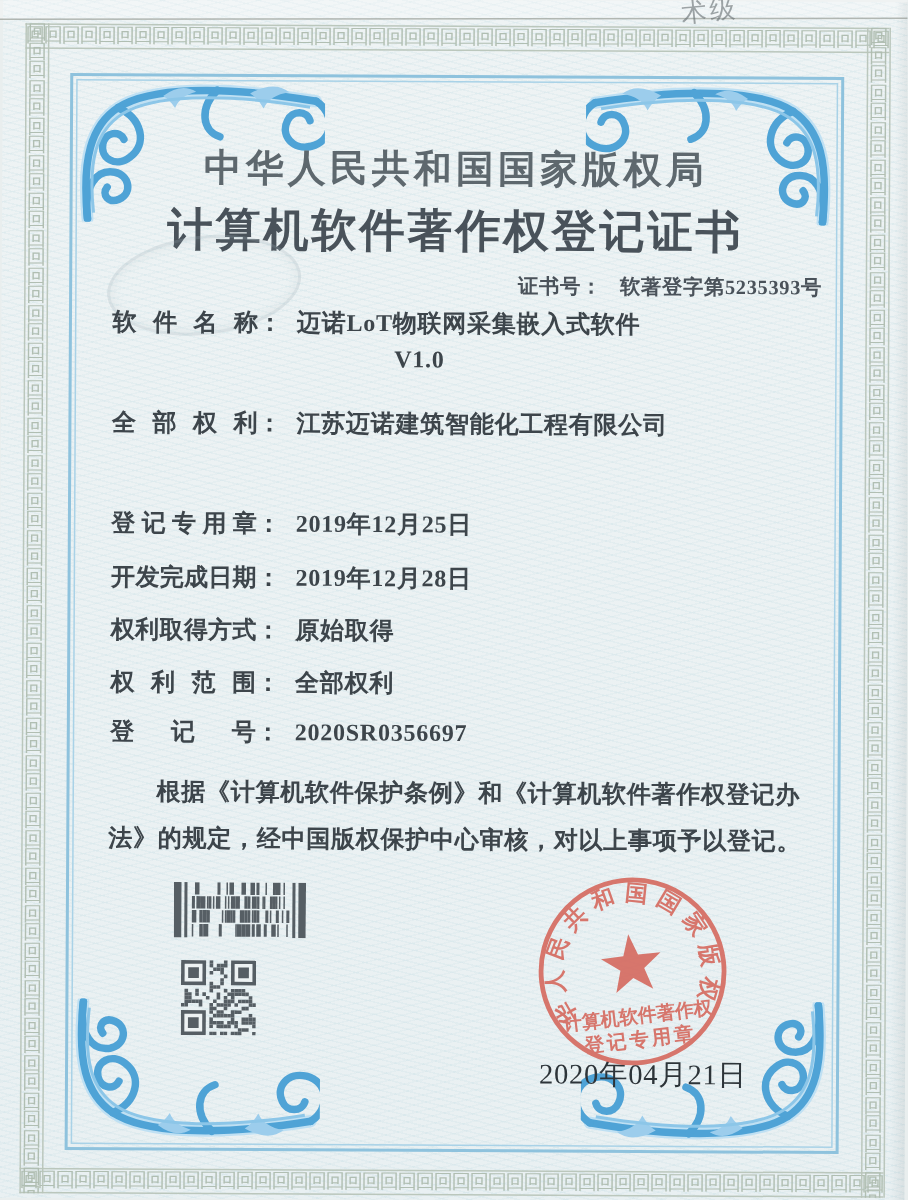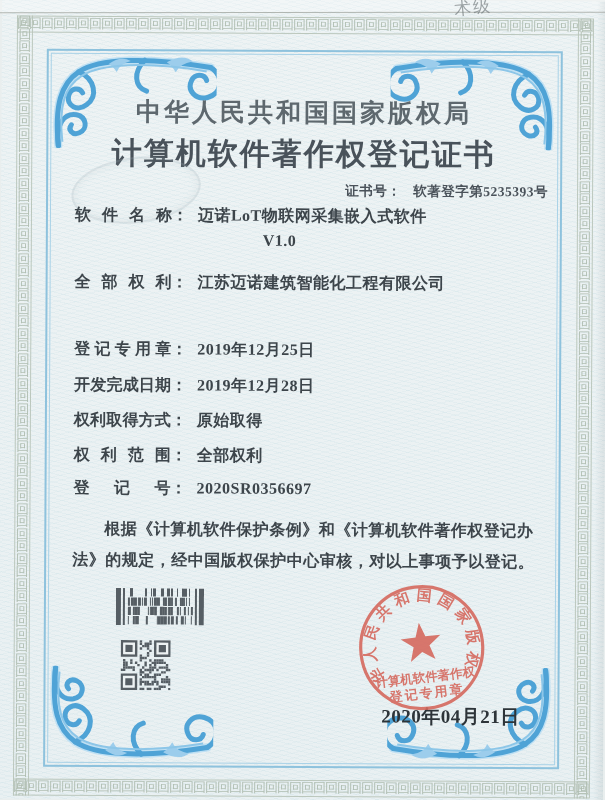--- a/index.html
+++ b/index.html
@@ -69,22 +69,22 @@
 
   
   .barcode{position:absolute;left:117px;top:589px;}
   .qrcode{position:absolute;left:122px;top:641px;}
 
   
   .serial{position:absolute;left:101px;top:703px;font-size:17px;color:#4c5358;
     letter-spacing:1px;}
   .serial .num{font-family:"Liberation Mono","DejaVu Sans Mono",monospace;
     font-size:15px;color:#d18e91;letter-spacing:2px;margin-left:8px;}
-  .issue-date{position:absolute;left:361px;top:703px;font-size:19px;font-weight:700;
-    color:#2d3439;letter-spacing:.5px;z-index:1;margin-left:22px;}
+  .issue-date{position:absolute;left:361px;top:703px;font-size:19px;font-weight:400;
+    color:#2d3439;letter-spacing:.5px;z-index:1;}
   .seal{position:absolute;left:348px;top:574px;z-index:2;opacity:.9;}
   .hidden-defs{position:absolute;width:0;height:0;overflow:hidden;}
 </style>
 </head>
 <body>
 
 <div class="paper">
 
   <div class="gk gk-h gk-top">回回回回回回回回回回回回回回回回回回回回回回回回回回回回回回回回回回回回回回回回回回回回回回回回</div>
   <div class="gk gk-h gk-bottom">回回回回回回回回回回回回回回回回回回回回回回回回回回回回回回回回回回回回回回回回回回回回回回回回</div>

